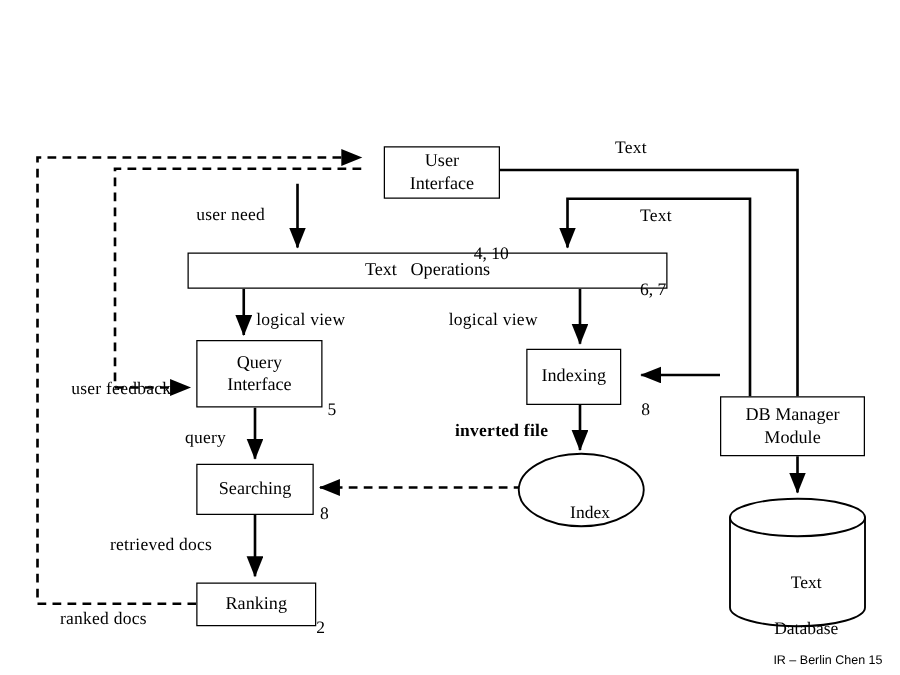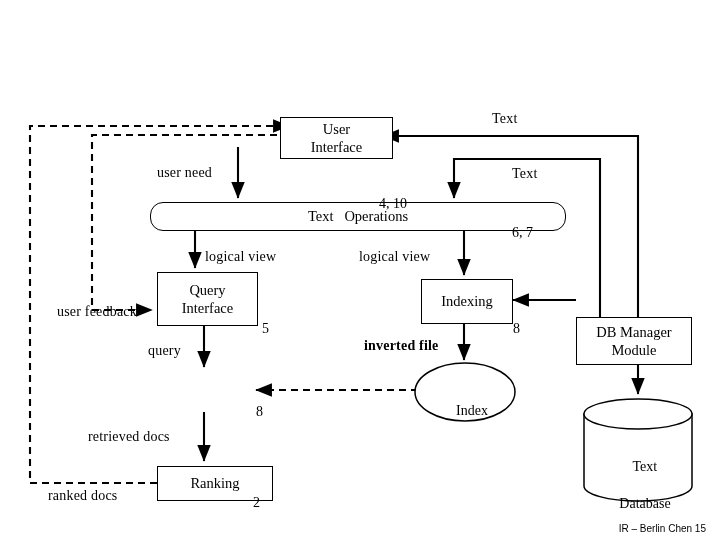--- a/index.html
+++ b/index.html
@@ -113,45 +113,48 @@
     </g>
 
     <ellipse cx="465" cy="392" rx="50" ry="29" fill="#fff" stroke="#000" stroke-width="1.5"></ellipse>
 
     <g fill="#fff" stroke="#000" stroke-width="1.5">
       <path d="M584,414 L584,486 A54,15 0 0 0 692,486 L692,414 Z"></path>
       <ellipse cx="638" cy="414" rx="54" ry="15"></ellipse>
     </g>
   </svg>
 
-  <div class="node" style="left:280px;top:117px;width:113px;height:42px;">
+  <div class="node" style="left:307px;top:117px;width:93px;height:42px;">
     <span>User</span>
     <span class="l2">Interface</span>
   </div>
 
-  <div class="node" style="left:150px;top:202px;width:416px;height:29px;border-radius:13px;">
+  <div class="node" style="left:150px;top:202px;width:384px;height:29px;">
     <span>Text   Operations</span>
   </div>
 
   <div class="node" style="left:157px;top:272px;width:101px;height:54px;">
     <span>Query</span>
     <span class="l2">Interface</span>
   </div>
 
-  <div class="node" style="left:421px;top:279px;width:92px;height:45px;">
+  <div class="node" style="left:421px;top:279px;width:76px;height:45px;">
     <span>Indexing</span>
   </div>
 
   <div class="node" style="left:576px;top:278px;width:116px;height:48px;margin-top:39px;">
     <span>DB Manager</span>
     <span class="l2">Module</span>
   </div>
 
+  <div class="node" style="left:157px;top:371px;width:94px;height:41px;">
+    <span>Searching</span>
+  </div>
 
-  <div class="node" style="left:157px;top:466px;width:116px;height:35px;">
+  <div class="node" style="left:157px;top:466px;width:96px;height:35px;">
     <span>Ranking</span>
   </div>
 
   <div class="ellipse-label" style="left:415px;top:384px;width:100px;">
     <span>Index</span>
   </div>
 
   <div class="cyl-label" style="left:584px;top:440px;width:108px;">
     <span>Text</span><br>
     <span>Database</span>

